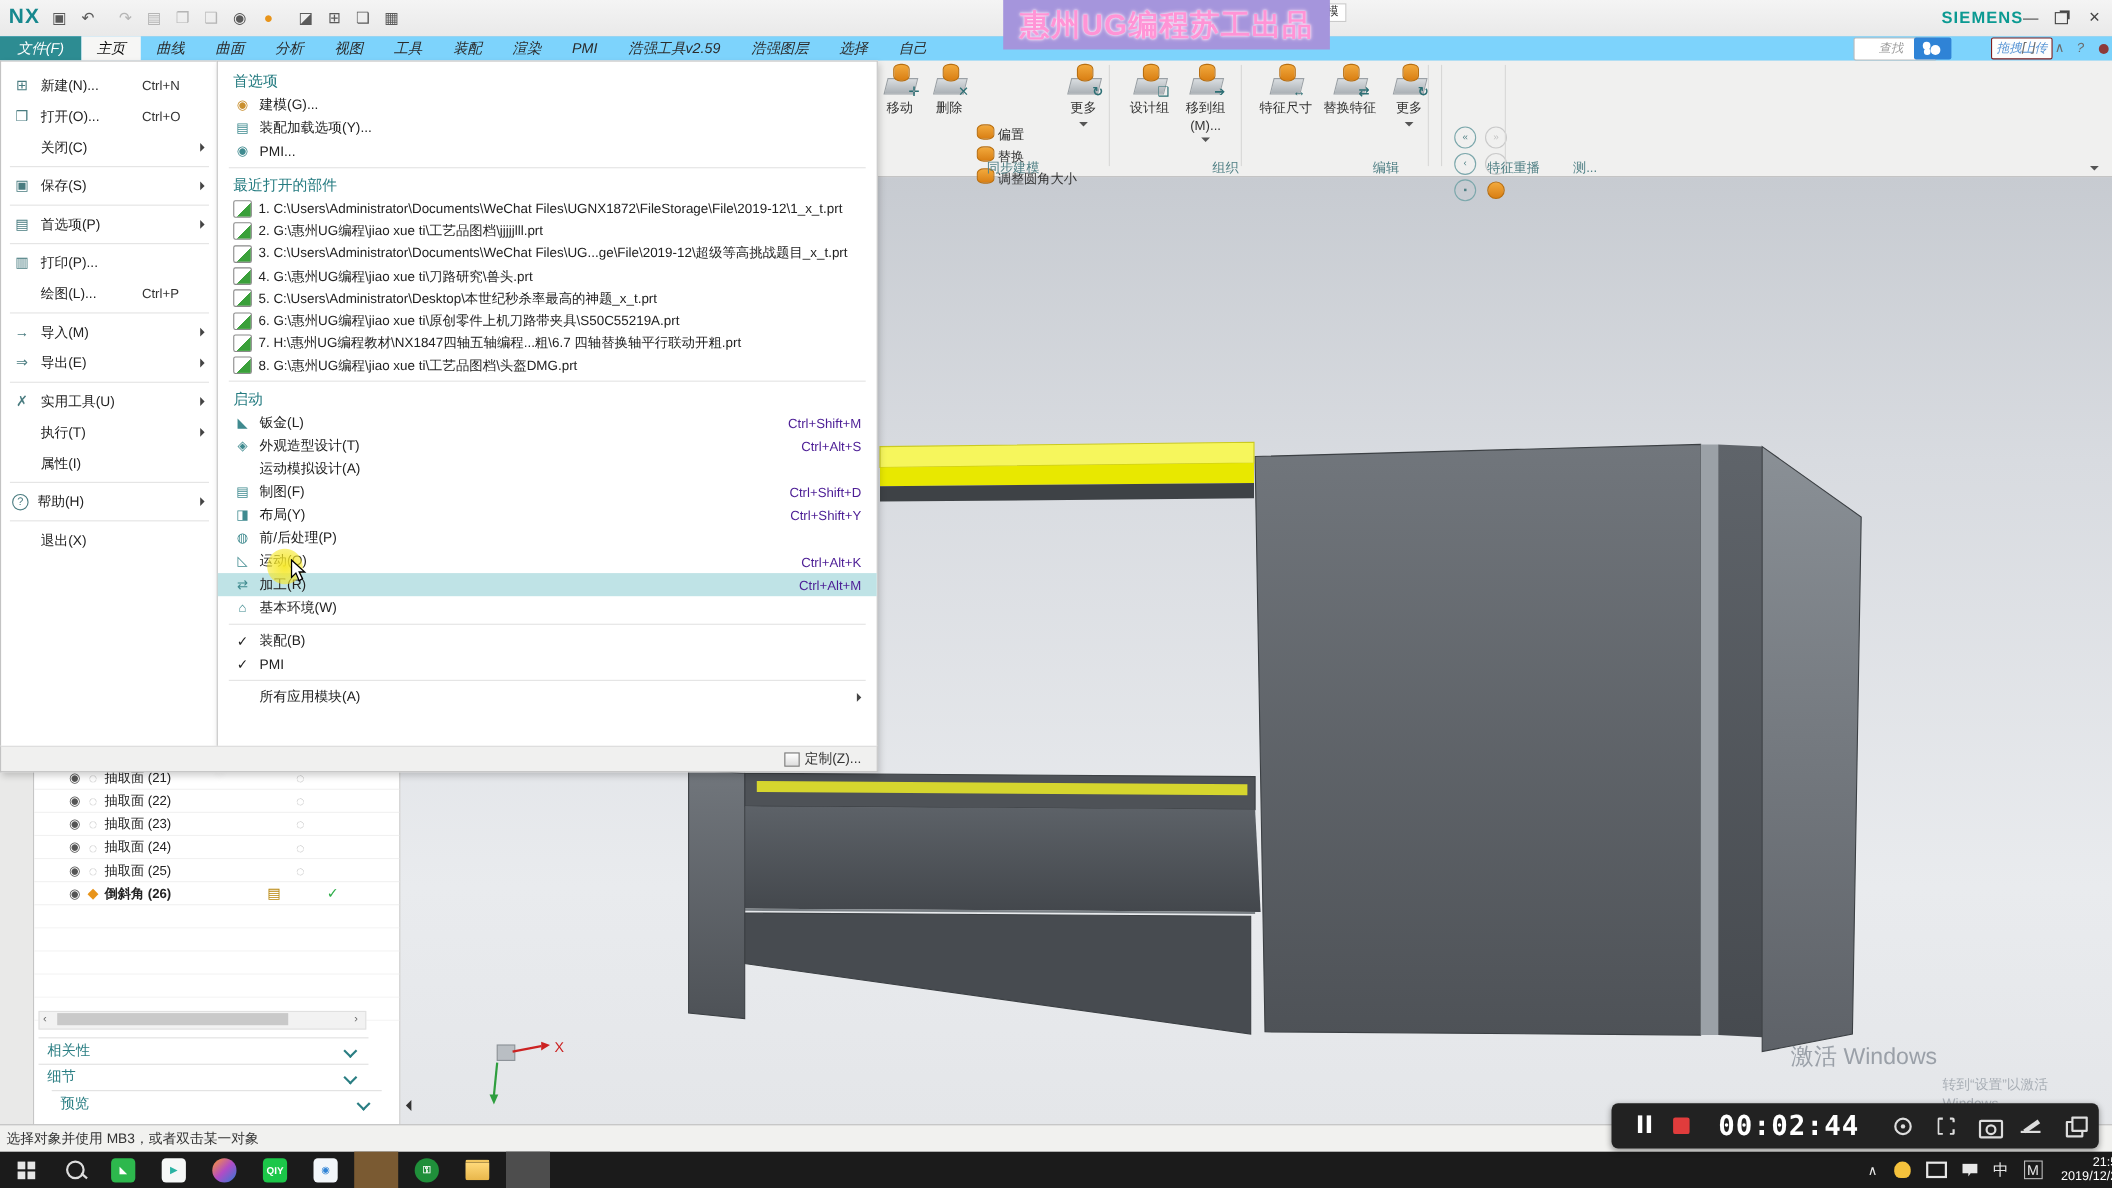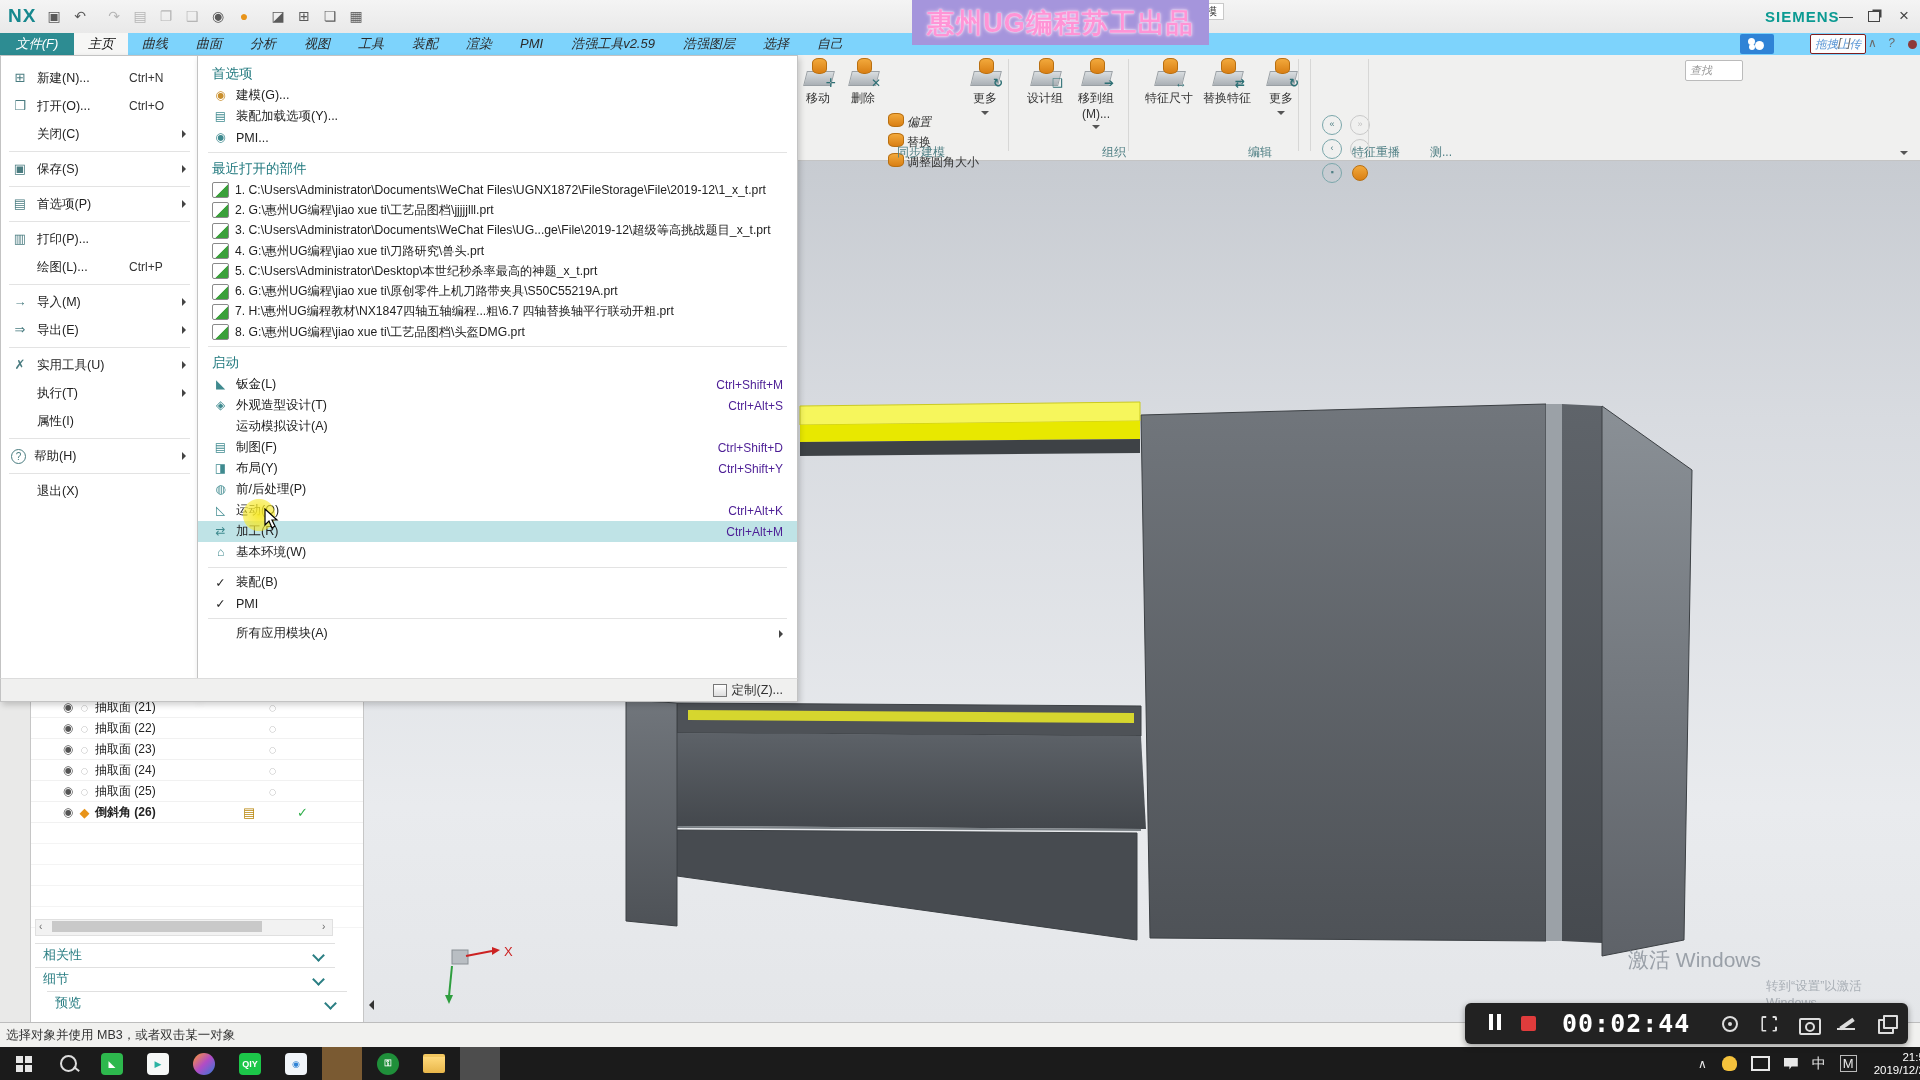--- a/index.html
+++ b/index.html
@@ -18,21 +18,21 @@
   .winctl{top:6px;width:26px;height:20px;text-align:center;color:#444;font-size:14px;line-height:20px;}
   #banner{left:912px;top:0;width:297px;height:45px;background:#a595dc;z-index:16;display:flex;align-items:center;justify-content:center;}
   #banner span{font-size:27px;font-weight:bold;color:#ff94d6;text-shadow:0 0 2px #fff,0 0 4px #ffd5f2;letter-spacing:1px;}
 
   
   #tabrow{left:0;top:33px;width:1920px;height:22px;background:#7dd3fc;z-index:6;font-style:italic;}
   #file-btn{left:0;top:0;width:74px;height:22px;background:#2d8c92;color:#fff;text-align:center;line-height:22px;font-size:13px;}
   .rtab{top:0;height:22px;line-height:22px;padding:0 14px;font-size:13px;color:#2b2b2b;display:inline-block;}
   .rtab.active{background:#f6f6f5;color:#111;}
   #tabstrip{left:74px;top:0;height:22px;white-space:nowrap;}
-  #findbox{left:1685px;top:1px;width:52px;height:19px;background:#fff;border:1px solid #bbb;border-radius:2px;color:#999;font-size:11px;line-height:19px;padding-left:4px;margin-top:26px;}
+  #findbox{left:1685px;top:1px;width:52px;height:19px;background:#fff;border:1px solid #bbb;border-radius:2px;color:#999;font-size:11px;line-height:19px;padding-left:22px;}
   #netdisk-btn{left:1740px;top:1px;width:34px;height:20px;background:#2f83d6;border-radius:2px;}
   .clouddot{position:absolute;background:#fff;border-radius:50%;}
   #upload-btn{left:1776px;top:1px;width:54px;height:18px;background:#fdfdfd;border:1px solid #7f1d1d;color:#5a96d5;font-size:11.5px;text-align:center;line-height:18px;border-radius:2px;margin-left:34px;}
   .minitool{top:3px;color:#6b6b6b;font-size:12px;}
 
   
   #ribbon{left:0;top:55px;width:1920px;height:105px;background:#f0f0ef;border-bottom:1px solid #c4c4c4;z-index:2;}
   .rgroup-label{top:89px;font-size:12px;color:#4f7f84;text-align:right;}
   .rsep{top:4px;width:1px;height:92px;background:#d7d7d6;}
   .rbig{top:3px;width:46px;text-align:center;}
@@ -194,21 +194,21 @@
         <div class="lbl">移动</div>
       </div>
       <div class="rbig abs" style="left: 840px;">
         <div class="ric">
           <div class="base"></div>
           <div class="cyl"></div>
           <div class="ov">✕</div>
         </div>
         <div class="lbl">删除</div>
       </div>
-      <div class="rmini abs" style="left: 888px; top: 58px; font-style: italic;"><span class="mic"></span>偏置</div>
+      <div class="rmini abs" style="left: 888px; top: 58px;"><span class="mic"></span>偏置</div>
       <div class="rmini abs" style="left: 888px; top: 78px;"><span class="mic"></span>替换</div>
       <div class="rmini abs" style="left: 888px; top: 98px;"><span class="mic"></span>调整圆角大小</div>
       <div class="rbig abs" style="left: 962px;"><div class="ric">
           <div class="base"></div>
           <div class="cyl"></div>
           <div class="ov">↻</div>
         </div><div class="lbl">更多</div><span class="caret-d"></span></div>
       <div class="rgroup-label abs" style="left: 825px; width: 120px;">同步建模</div>
       <div class="rsep abs" style="left: 1008px;"></div>
       <div class="rbig abs" style="left: 1022px;">

